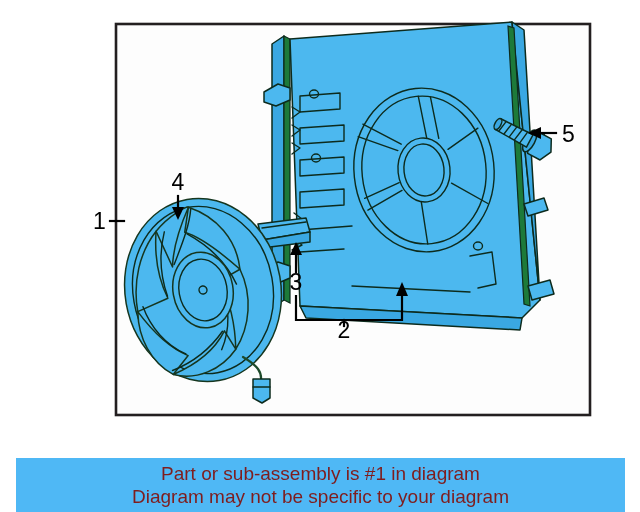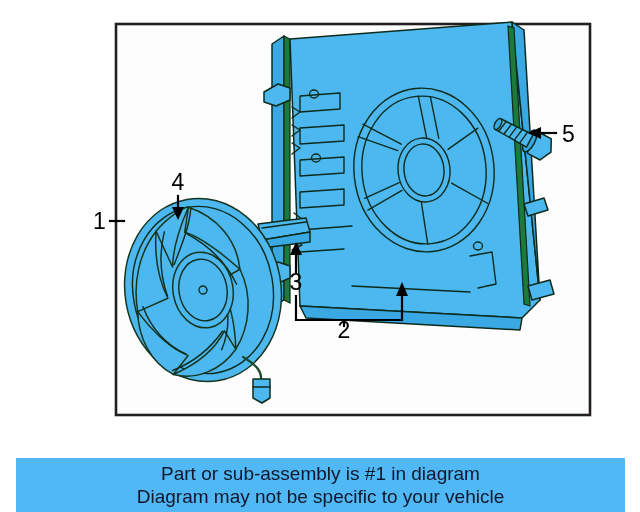--- a/index.html
+++ b/index.html
@@ -91,21 +91,21 @@
     background: #4fb8f5;
     box-sizing: border-box;
     display: flex;
     flex-direction: column;
     align-items: center;
     justify-content: center;
   }
   .banner-line {
     font-family: "Liberation Sans", sans-serif;
     font-size: 19px;
-    color: #0f172a;
+    color: #7f1d1d;
     line-height: 23px;
     white-space: nowrap;
   }
 </style>
 </head>
 <body>
 
 <div id="stage">
 
   <svg id="diagram-svg" width="640" height="512" viewBox="0 0 640 512">
@@ -250,16 +250,16 @@
 
     <text class="callout-text" x="93" y="229" text-anchor="start">1</text>
     <text class="callout-text" x="344" y="338" text-anchor="middle">2</text>
     <text class="callout-text" x="296" y="290" text-anchor="middle">3</text>
     <text class="callout-text" x="178" y="190" text-anchor="middle">4</text>
     <text class="callout-text" x="562" y="142" text-anchor="start">5</text>
   </svg>
 
   <div id="banner">
     <div class="banner-line">Part or sub-assembly is #1 in diagram</div>
-    <div class="banner-line">Diagram may not be specific to your vehicle</div>
+    <div class="banner-line">Diagram may not be specific to your diagram</div>
   </div>
 
 </div>
 
 </body></html>

